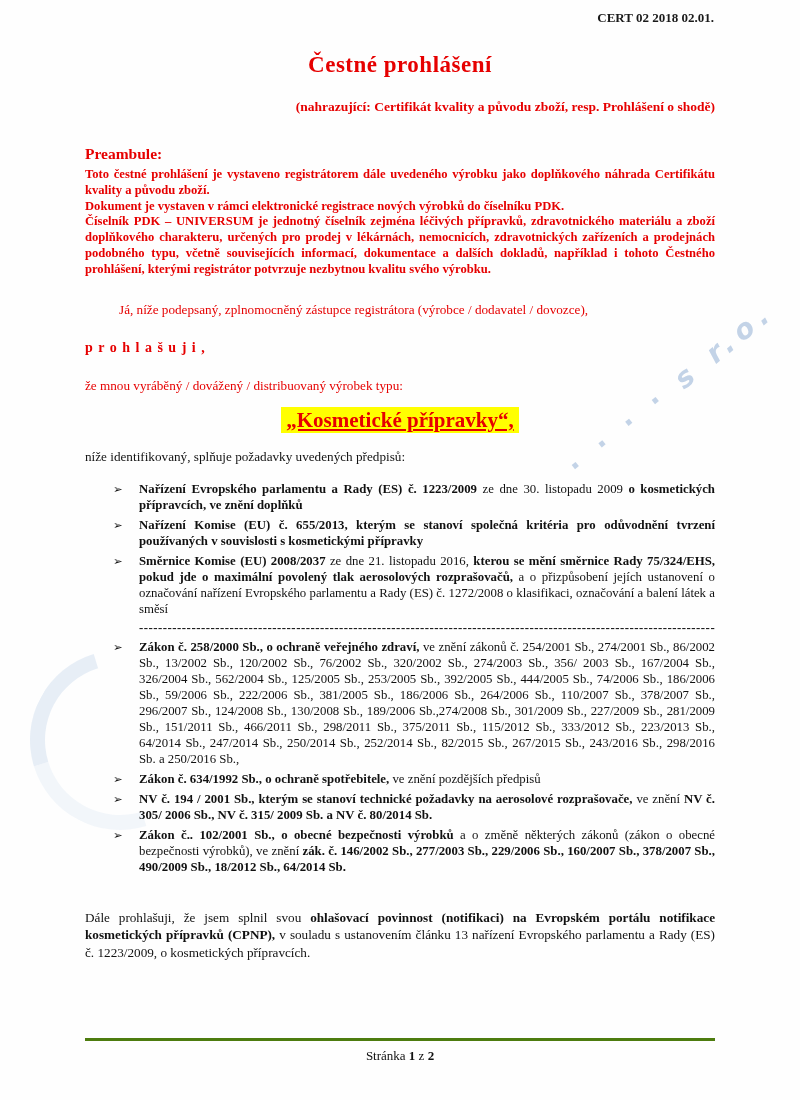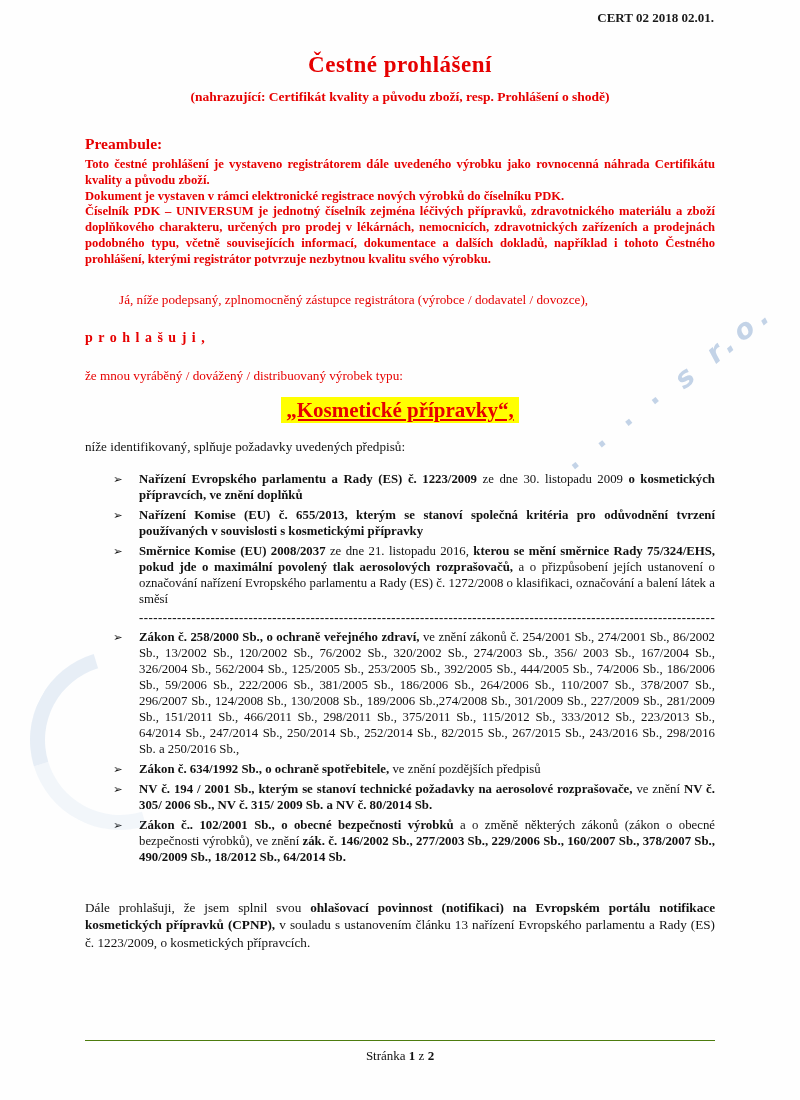--- a/index.html
+++ b/index.html
@@ -19,21 +19,21 @@
   .content{padding:0 85px;}
   .doc-code{
     position:absolute;top:10px;right:86px;
     font-weight:bold;font-size:13px;color:#1a1a1a;
   }
   .title{
     margin:52px 0 0;text-align:center;
     color:var(--red);font-size:23px;font-weight:bold;letter-spacing:0.5px;
   }
   .subtitle{
-    margin-top:11px;text-align:center;
+    margin-top:21px;text-align:right;
     color:var(--red);font-weight:bold;font-size:13.5px;
   }
   .preamble-heading{
     margin-top:30px;color:var(--red);font-weight:bold;font-size:15.5px;
   }
   .preamble{margin-top:4px;}
   .preamble-p{
     margin:0;color:var(--red);font-weight:bold;
     font-size:12.6px;line-height:15.8px;text-align:justify;
   }
@@ -59,21 +59,21 @@
   .reg-text{flex:1;font-size:12.8px;line-height:16px;text-align:justify;color:#111;}
   .reg-text b{font-weight:bold;}
   .separator{
     margin:1px 0 3px 54px;font-weight:bold;font-size:12.8px;
     white-space:nowrap;overflow:hidden;width:576px;color:#111;letter-spacing:0.5px;
   }
   .closing{margin:34px 0 0;font-size:13.2px;line-height:17.5px;text-align:justify;color:#111;}
   .closing b{font-weight:bold;}
   .footer{
     position:absolute;left:85px;right:85px;bottom:36px;
-    border-top:1px solid #4d7c0f;text-align:center;
+    border-top:3px solid #4d7c0f;text-align:center;
     font-size:13px;padding-top:7px;color:#111;
   }
   .footer b{font-weight:bold;}
   
   .wm-text{
     position:absolute;top:295px;right:40px;width:300px;
     transform:rotate(-39deg);transform-origin:right top;
     color:rgba(125,160,205,0.45);
     font-size:28px;font-weight:bold;font-style:italic;letter-spacing:7px;
     font-family:"DejaVu Sans", sans-serif;
@@ -100,21 +100,21 @@
 
   <div class="content">
 
     <h1 class="title">Čestné prohlášení</h1>
     <div class="subtitle">(nahrazující: Certifikát kvality a původu zboží, resp. Prohlášení o shodě)</div>
 
     <div class="preamble-heading">Preambule:</div>
 
     <div class="preamble">
 
-        <p class="preamble-p">Toto čestné prohlášení je vystaveno registrátorem dále uvedeného výrobku jako rovnocenná náhrada Certifikátu kvality a původu zboží.</p>
+        <p class="preamble-p">Toto čestné prohlášení je vystaveno registrátorem dále uvedeného výrobku jako doplňkového náhrada Certifikátu kvality a původu zboží.</p>
 
         <p class="preamble-p">Dokument je vystaven v rámci elektronické registrace nových výrobků do číselníku PDK.</p>
 
         <p class="preamble-p">Číselník PDK – UNIVERSUM je jednotný číselník zejména léčivých přípravků, zdravotnického materiálu a zboží doplňkového charakteru, určených pro prodej v lékárnách, nemocnicích, zdravotnických zařízeních a prodejnách podobného typu, včetně souvisejících informací, dokumentace a dalších dokladů, například i tohoto Čestného prohlášení, kterými registrátor potvrzuje nezbytnou kvalitu svého výrobku.</p>
       </div>
 
     <p class="decl-intro">Já, níže podepsaný, zplnomocněný zástupce registrátora (výrobce / dodavatel / dovozce),</p>
     <p class="decl-verb">p r o h l a š u j i ,</p>
     <p class="decl-product-line">že mnou vyráběný / dovážený  / distribuovaný výrobek typu:</p>
 

